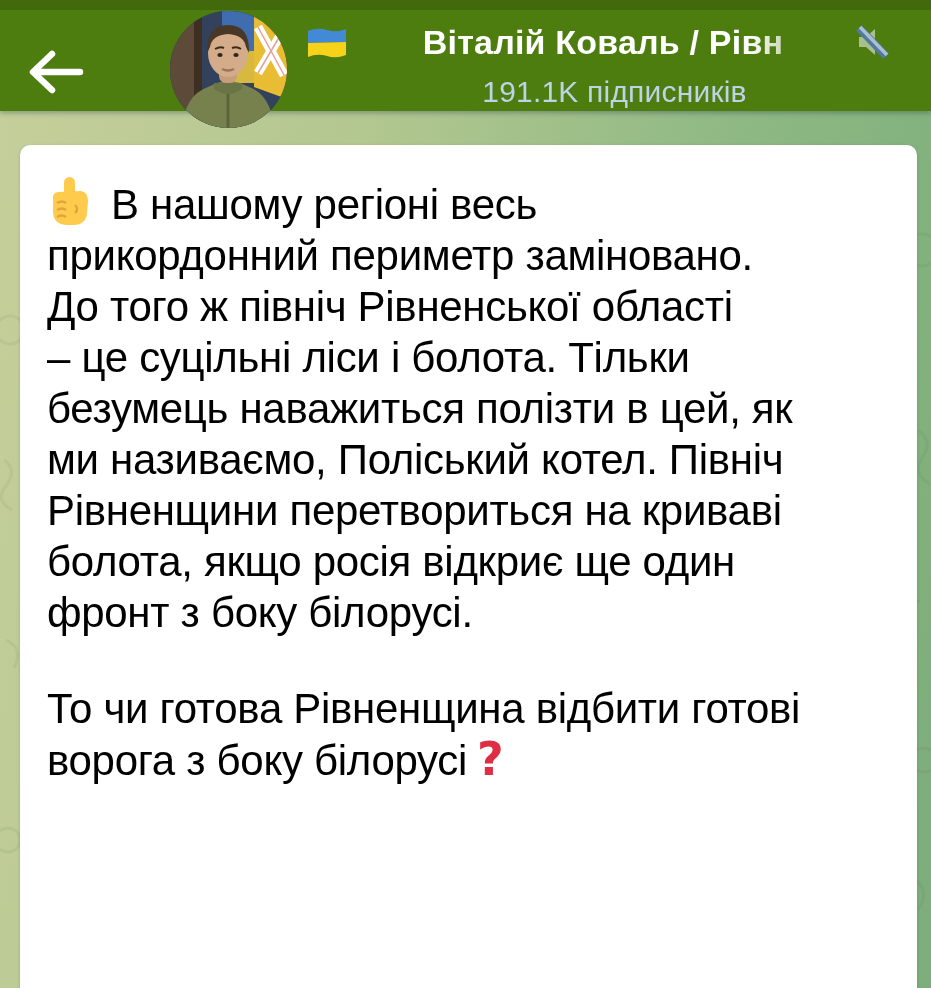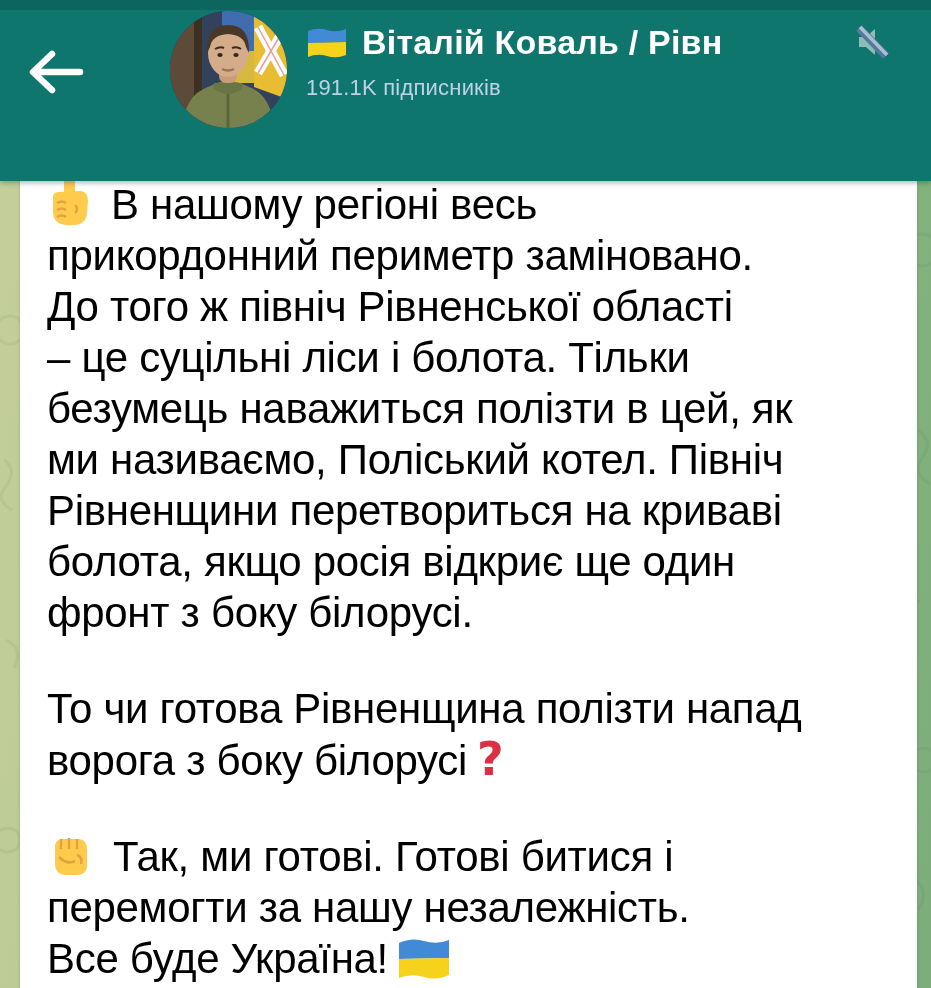--- a/index.html
+++ b/index.html
@@ -5,37 +5,37 @@
   html,body{margin:0;padding:0;width:931px;height:988px;overflow:hidden;background:#000;}
   .screen{position:relative;width:931px;height:988px;overflow:hidden;
           font-family:"Liberation Sans",sans-serif;-webkit-font-smoothing:antialiased;}
 
   
   .wallpaper{position:absolute;inset:0;
              background:linear-gradient(100deg,#c6cf9b 0%,#b3c790 35%,#8db883 70%,#7cad7a 100%);}
   .doodles{position:absolute;inset:0;width:100%;height:100%;}
 
   
-  .header{position:absolute;top:0;left:0;right:0;height:181px;background:#0f766e;
-          box-shadow:0 2px 5px rgba(30,45,60,.35);z-index:5;}
+  .header{position:absolute;top:0;left:0;right:0;height:111px;background:#4d7c0f;
+          box-shadow:0 2px 5px rgba(30,45,60,.35);z-index:5;text-align:center;}
   .statusbar-strip{position:absolute;top:0;left:0;right:0;height:10px;background:rgba(0,0,0,.14);}
   .back-button{position:absolute;left:18px;top:34px;width:76px;height:76px;background:none;border:none;
                padding:0;cursor:pointer;}
   .avatar{position:absolute;left:170px;top:11px;width:117px;height:117px;border-radius:50%;
           overflow:hidden;cursor:pointer;background:#31415a;}
   .avatar svg{display:block;width:117px;height:117px;}
   .header-text{position:absolute;left:306px;top:18px;right:8px;}
   .title-row{display:flex;align-items:center;height:48px;color:#ffffff;
              font-size:34px;font-weight:700;letter-spacing:.2px;}
   .title-flag{flex:0 0 auto;width:42px;height:31px;margin-right:14px;}
   .title-text{display:inline-block;width:482px;white-space:nowrap;overflow:hidden;
               -webkit-mask-image:linear-gradient(90deg,#000 0,#000 calc(100% - 95px),rgba(0,0,0,.18) 100%);
               mask-image:linear-gradient(90deg,#000 0,#000 calc(100% - 95px),rgba(0,0,0,.18) 100%);}
   .mute{flex:0 0 auto;margin-left:10px;width:36px;height:36px;}
-  .subtitle{margin-top:9px;font-size:22px;font-weight:400;color:#bdd3e6;letter-spacing:.2px;}
+  .subtitle{margin-top:9px;font-size:30px;font-weight:400;color:#bdd3e6;letter-spacing:.2px;}
 
   
   .bubble{position:absolute;left:20px;top:145px;width:897px;height:900px;background:#ffffff;
           border-radius:10px 10px 0 0;box-shadow:0 1px 3px rgba(40,60,40,.25);
           padding:26px 24px 0 23px;box-sizing:border-box;z-index:2;
           font-size:42px;line-height:51px;color:#000;letter-spacing:-0.3px;}
   .msg-text{white-space:pre-wrap;}
   .para{margin:4px;}
   .para + .para{margin-top:45px;}
   .emo{display:inline-block;vertical-align:-8px;}
@@ -132,36 +132,19 @@
 До того ж північ Рівненської області
 – це суцільні ліси і болота. Тільки
 безумець наважиться полізти в цей, як
 ми називаємо, Поліський котел. Північ
 Рівненщини перетвориться на криваві
 болота, якщо росія відкриє ще один
 фронт з боку білорусі.</span>
     </div>
 
     <div class="para">
-      <span class="msg-text">То чи готова Рівненщина полізти напад
+      <span class="msg-text">То чи готова Рівненщина відбити готові
 ворога з боку білорусі</span><span class="qmark">?</span>
     </div>
 
-    <div class="para">
-      <span class="emo emo-lead">
-        <svg width="46" height="46" viewBox="0 0 46 46">
-          <path d="M8 14 Q8 6 16 6 L32 6 Q40 7 40 16 L40 32 Q40 42 29 42 L18 42 Q8 41 8 31 Z" fill="#ffcb4c"></path>
-          <path d="M14 6 L14 16 M22 5 L22 16 M30 6 L30 16" stroke="#e2a33d" stroke-width="2.4"></path>
-          <path d="M12 24 q8 8 16 4" stroke="#e2a33d" stroke-width="2.6" fill="none"></path>
-          <path d="M30 22 q6 2 4 9" stroke="#e2a33d" stroke-width="2.4" fill="none"></path>
-        </svg>
-      </span><span class="msg-text">Так, ми готові. Готові битися і
-перемогти за нашу незалежність.
-Все буде Україна!</span><span class="emo emo-flag">
-        <svg width="56" height="42" viewBox="0 0 56 42">
-          <path d="M3 6 Q16 0 28 4 Q41 8 53 3 L53 21 L3 22 Z" fill="#4289d6"></path>
-          <path d="M3 22 L53 21 L53 38 Q40 44 28 40 Q15 36 3 41 Z" fill="#f7d21a"></path>
-        </svg>
-      </span>
-    </div>
 
   </main>
 </div>
 
 </body></html>

